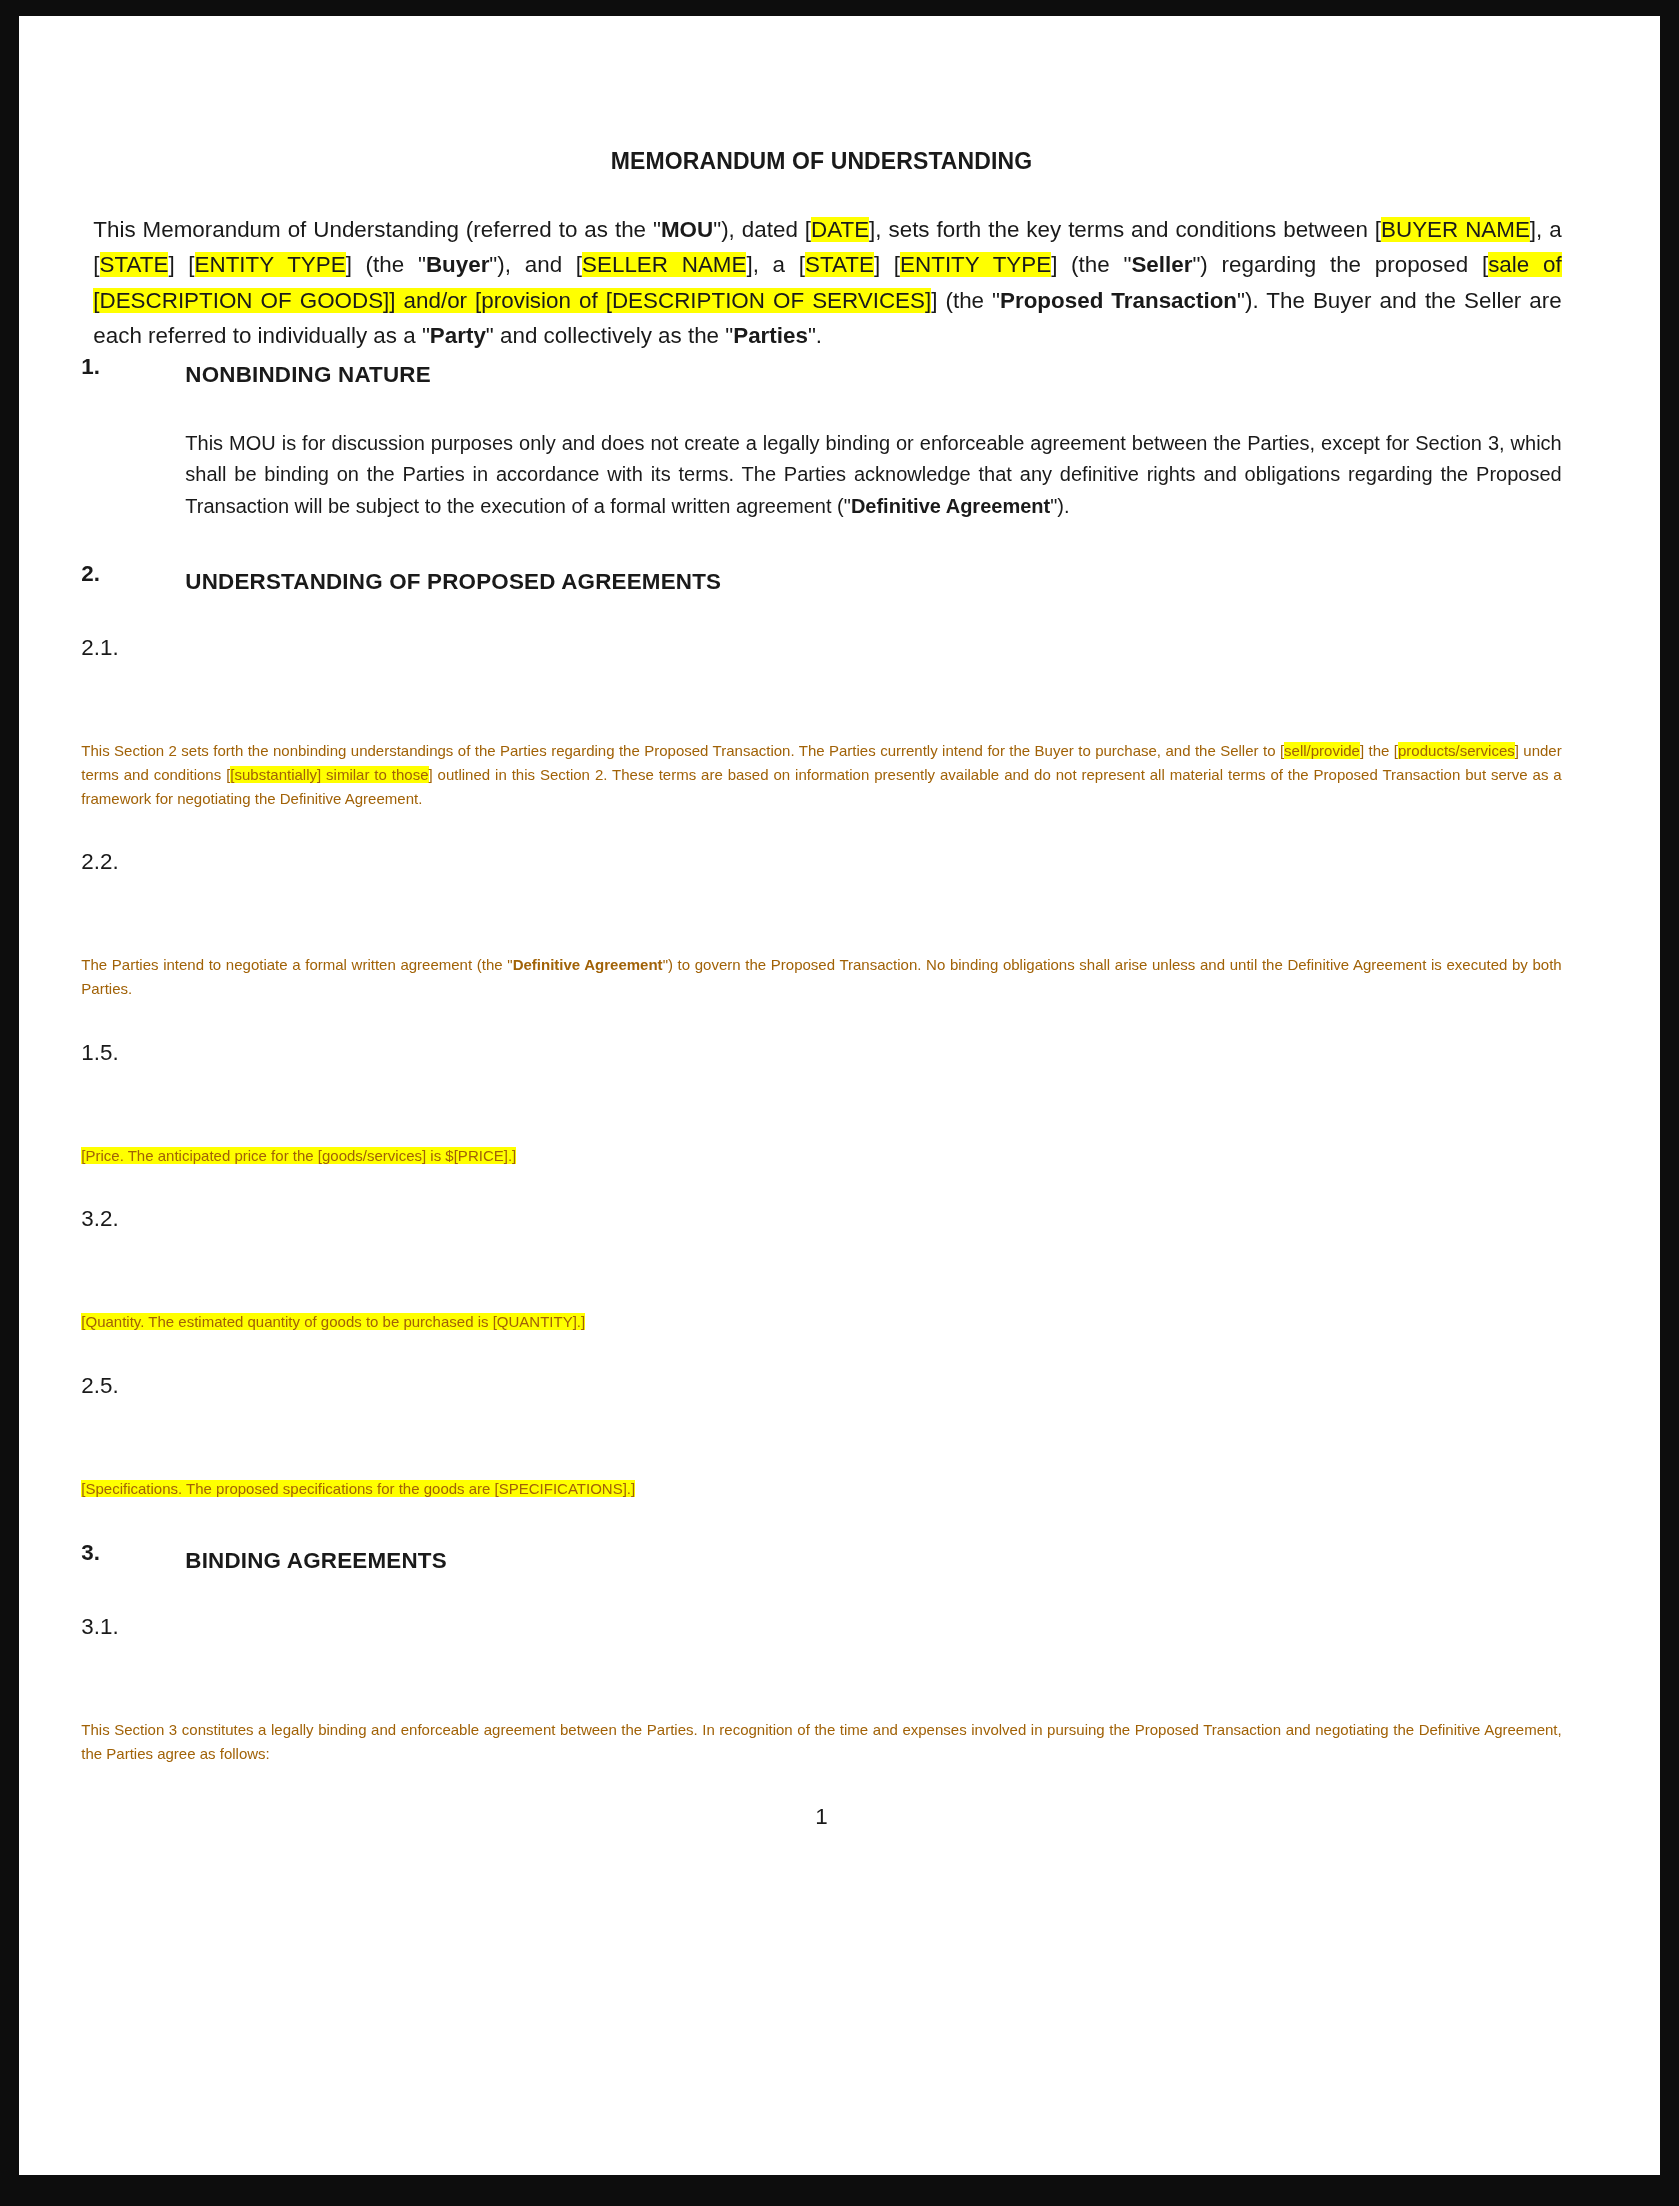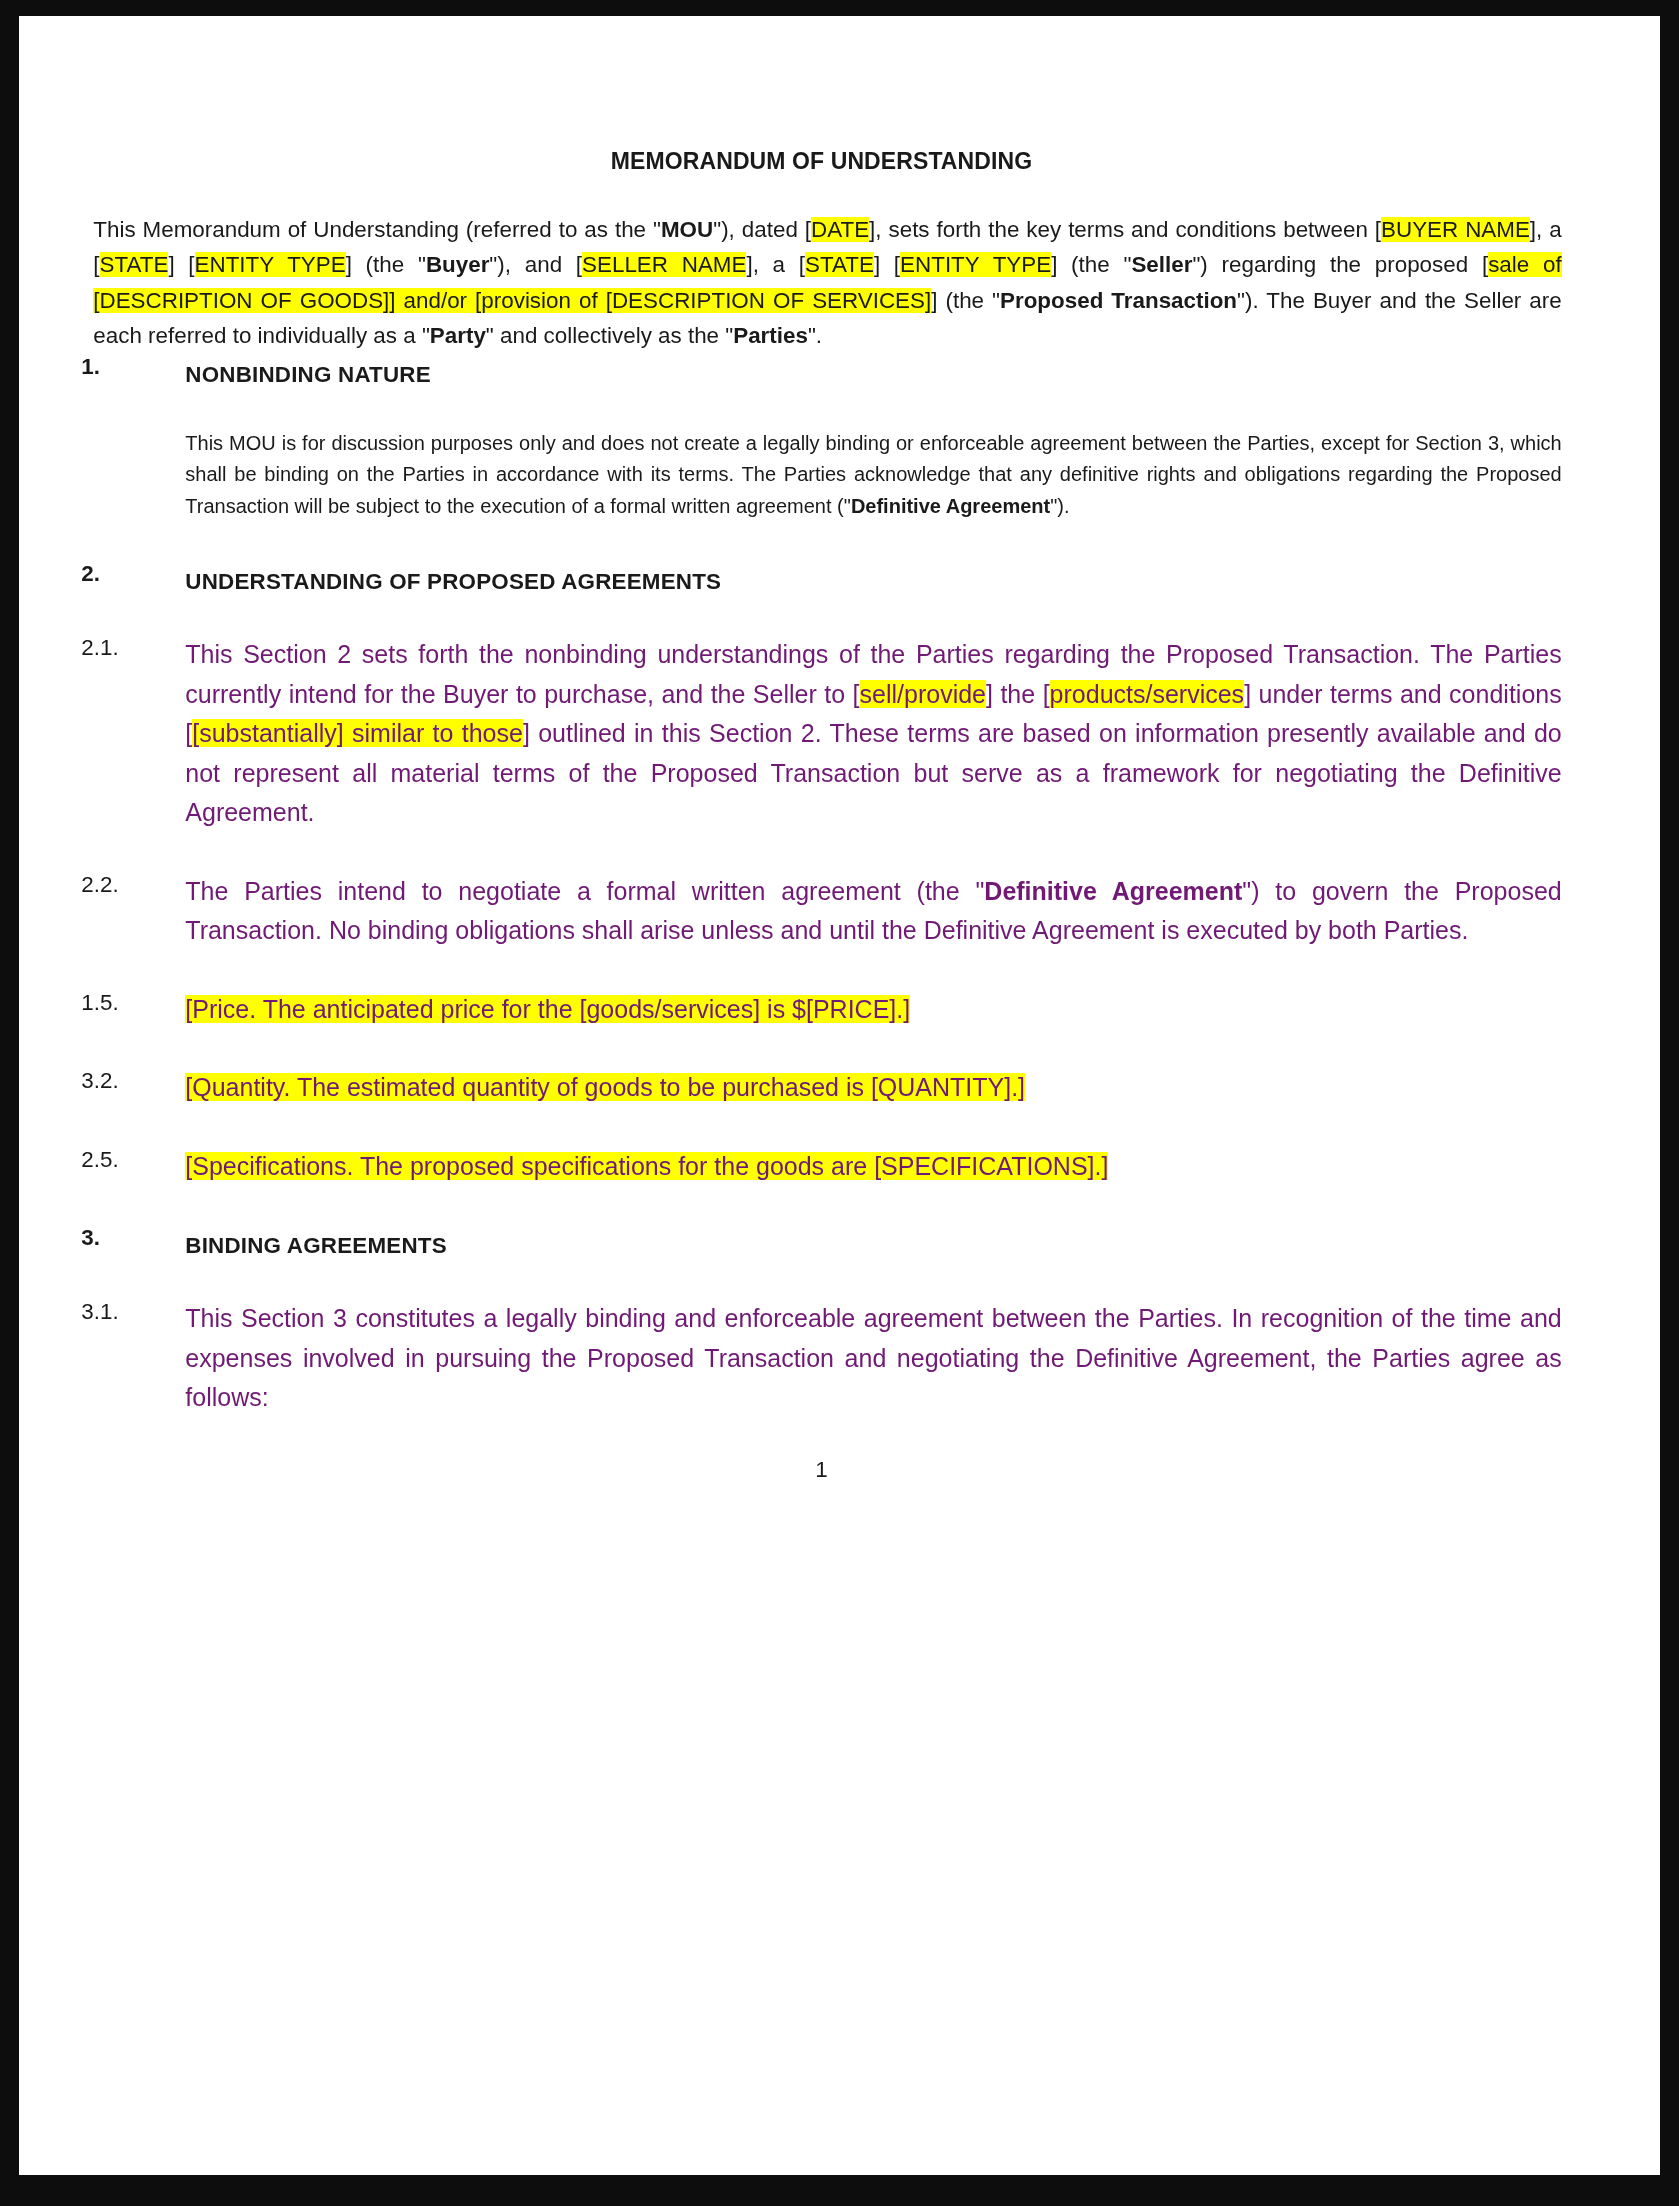--- a/index.html
+++ b/index.html
@@ -68,32 +68,33 @@
     font-weight: bold;
     font-size: 22.4px;
     color: #1a1a1a;
     letter-spacing: 0.2px;
     margin-top: 8px;
   }
   
   .clause-row {
     display: flex;
     margin: 0 0 39px 0;
+    flex-direction: column;
   }
   .clause-row .num {
     width: 104px;
     flex: 0 0 104px;
     font-size: 22.4px;
     color: #1a1a1a;
   }
   .clause-row .ctext {
     flex: 1 1 auto;
-    font-size: 25px;
+    font-size: 15px;
     line-height: 1.58;
-    color: #701a75;
+    color: #a16207;
     text-align: justify;
   }
   .indent-block {
     margin: 0 0 39px 104px;
     font-size: 20px;
     line-height: 1.58;
     color: #1a1a1a;
     text-align: justify;
   }
   .page-number {

